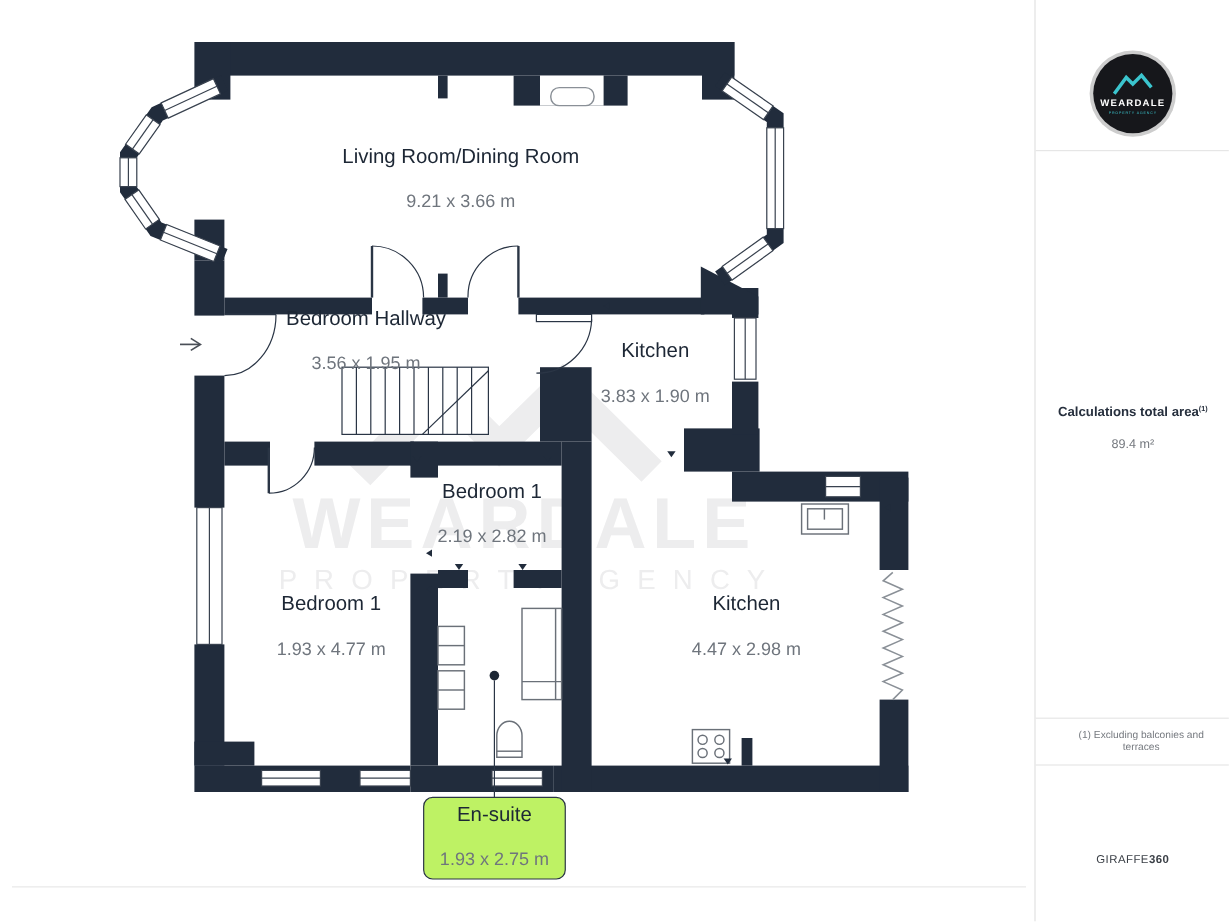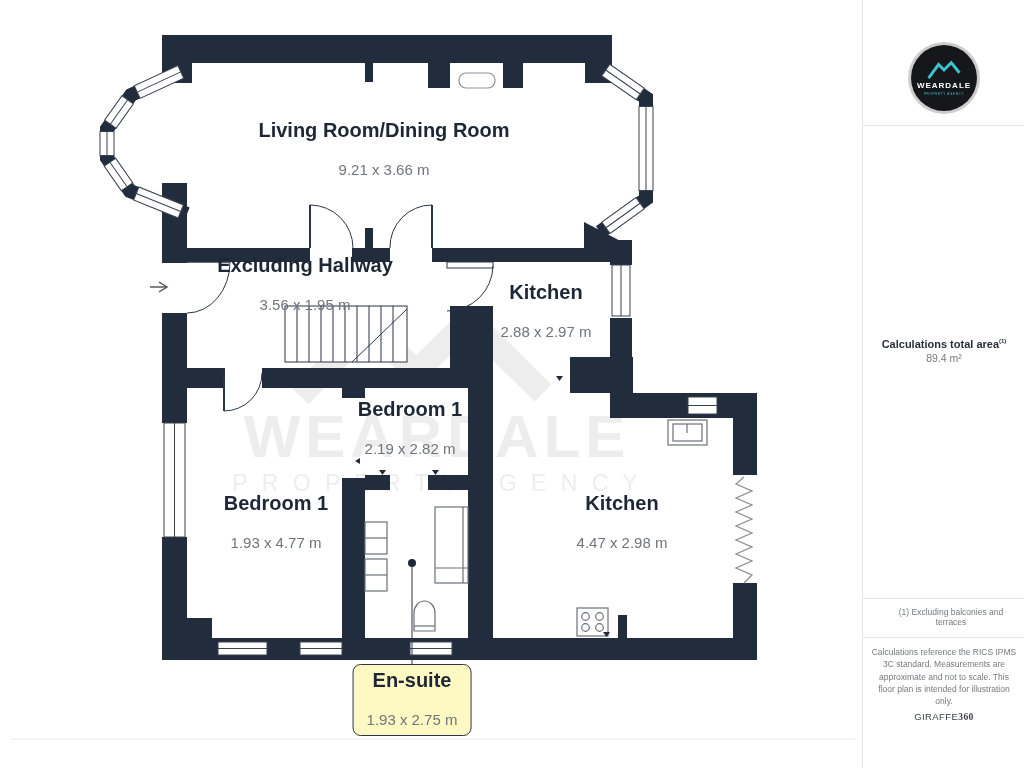--- a/index.html
+++ b/index.html
@@ -1,42 +1,42 @@
 <!DOCTYPE html>
 <html><head>
 <meta charset="utf-8">
 <style>
   html,body{margin:0;padding:0;background:#fff;width:1024px;height:768px;overflow:hidden;
     font-family:"Liberation Sans","DejaVu Sans",sans-serif;}
   #stage{position:relative;width:1024px;height:768px;background:#fff;}
   #plan{position:absolute;left:0;top:0;width:862px;height:768px;}
   #plan svg{position:absolute;left:0;top:0;}
   .rlabel{position:absolute;transform:translate(-50%,-50%);text-align:center;white-space:nowrap;z-index:5;}
-  .rname{font-size:20px;font-weight:bold;color:#1d2735;line-height:1.15;}
+  .rname{font-size:17px;font-weight:normal;color:#1d2735;line-height:1.15;}
   .rdims{font-size:15px;color:#6f757d;line-height:1.2;margin-top:19px;}
-  .callout{position:absolute;transform:translate(-50%,0);background:#fef9c3;border:1.4px solid #2a3545;
+  .callout{position:absolute;transform:translate(-50%,0);background:#bef264;border:1.4px solid #2a3545;
     border-radius:8px;padding:4px 13px 6px;text-align:center;z-index:6;}
   .floorlbl{position:absolute;transform:translate(-50%,0);font-size:11.5px;font-weight:bold;color:#1d2735;z-index:5;}
   
   #sidebar{position:absolute;left:862px;top:0;width:162px;height:768px;border-left:1px solid #e2e2e2;}
   .hline{position:absolute;left:0;width:100%;border-top:1px solid #e6e6e6;height:0;}
   #logo{position:absolute;left:50%;top:42px;transform:translateX(-50%);width:72px;height:72px;border-radius:50%;
     background:#cdcdcd;display:flex;align-items:center;justify-content:center;}
   #logo .inner{width:66px;height:66px;border-radius:50%;background:#16171b;display:flex;flex-direction:column;
     align-items:center;justify-content:center;}
   #logo .brand{color:#fff;font-size:8px;font-weight:bold;letter-spacing:1px;margin-top:1px;}
   #logo .tag{color:#3bc5ce;font-size:3px;letter-spacing:.7px;margin-top:1.5px;}
   .areaBlock{position:absolute;top:338px;left:0;width:100%;text-align:center;}
   .areaLabel{font-size:11px;font-weight:bold;color:#262f3d;}
   .areaLabel sup{font-size:6px;}
-  .areaValue{font-size:10.5px;color:#75797f;margin-top:2px;}
+  .areaValue{font-size:10.5px;color:#75797f;margin-top:14px;}
   .sideNote{position:absolute;top:607px;left:24px;right:10px;text-align:center;font-size:8.5px;color:#75797f;}
   .disclaimer{position:absolute;top:646px;left:8px;right:8px;text-align:center;font-size:8.5px;line-height:1.45;color:#75797f;}
   .credit{position:absolute;top:711px;left:0;width:100%;text-align:center;font-size:9.5px;color:#3a3f46;letter-spacing:.4px;}
-  .credit b{font-weight:bold;font-family:Liberation Serif, serif;}
+  .credit b{font-weight:bold;}
 </style>
 </head>
 <body>
 
 <div id="stage">
 
   <div id="plan">
     <svg width="862" height="768" viewBox="0 0 862 768">
 
       <g>
@@ -246,26 +246,26 @@
       </g>
 
       <line x1="10" y1="739" x2="855" y2="739" stroke="#e9e9e9" stroke-width="1"></line>
     </svg>
 
     <div class="rlabel" style="left:384px;top:149px">
       <div class="rname">Living Room/Dining Room</div>
       <div class="rdims">9.21 x 3.66 m</div>
     </div>
     <div class="rlabel" style="left:305px;top:284px">
-      <div class="rname">Excluding Hallway</div>
+      <div class="rname">Bedroom Hallway</div>
       <div class="rdims">3.56 x 1.95 m</div>
     </div>
     <div class="rlabel" style="left:546px;top:311px">
       <div class="rname">Kitchen</div>
-      <div class="rdims">2.88 x 2.97 m</div>
+      <div class="rdims">3.83 x 1.90 m</div>
     </div>
     <div class="rlabel" style="left:410px;top:428px">
       <div class="rname">Bedroom 1</div>
       <div class="rdims">2.19 x 2.82 m</div>
     </div>
     <div class="rlabel" style="left:276px;top:522px">
       <div class="rname">Bedroom 1</div>
       <div class="rdims">1.93 x 4.77 m</div>
     </div>
     <div class="rlabel" style="left:622px;top:522px">
@@ -293,17 +293,16 @@
         <div class="tag">PROPERTY AGENCY</div>
       </div>
     </div>
 
     <div class="areaBlock">
       <div class="areaLabel"><span>Calculations total area</span><sup>(1)</sup></div>
       <div class="areaValue">89.4 m²</div>
     </div>
 
     <div class="sideNote">(1) Excluding balconies and terraces</div>
-    <div class="disclaimer">Calculations reference the RICS IPMS 3C standard. Measurements are approximate and not to scale. This floor plan is intended for illustration only.</div>
     <div class="credit"><span>GIRAFFE</span><b>360</b></div>
   </div>
 
 </div>
 
 </body></html>

